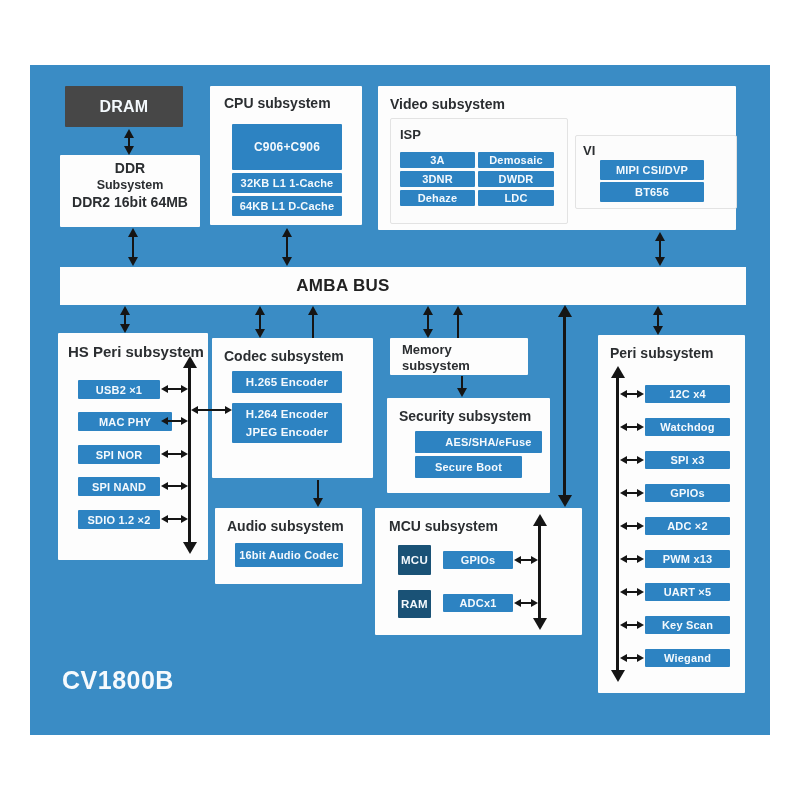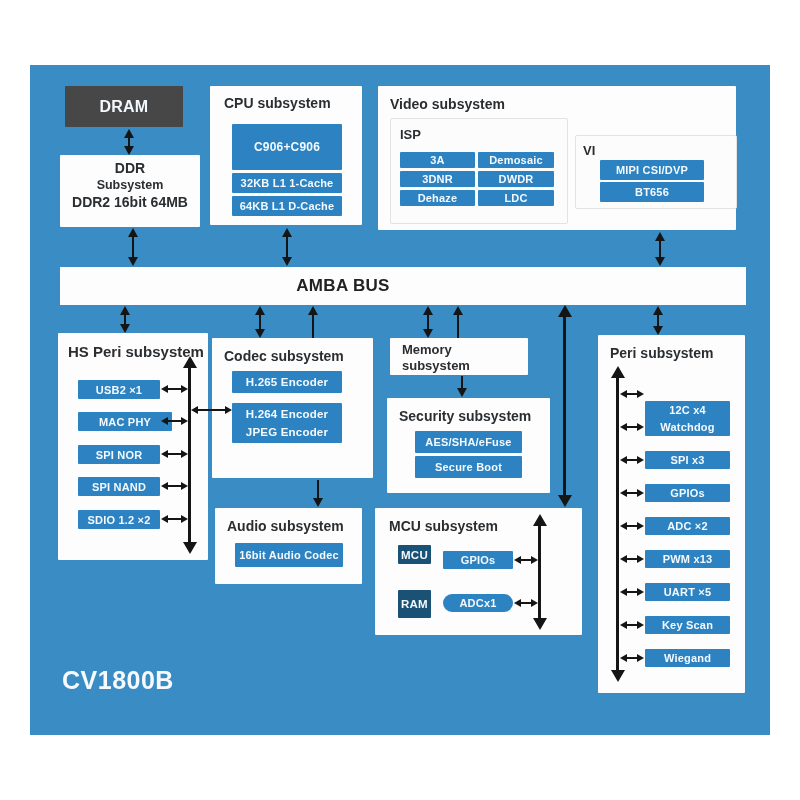--- a/index.html
+++ b/index.html
@@ -118,33 +118,33 @@
 
   <div class="wbox" style="left:215px;top:508px;width:147px;height:76px;"></div>
   <div class="title" style="left:227px;top:518px;font-size:14px;">Audio subsystem</div>
   <div class="bbox" style="left:235px;top:543px;width:108px;height:24px;">16bit Audio Codec</div>
 
   <div class="wbox" style="left:390px;top:338px;width:138px;height:37px;"></div>
   <div class="mem-title">Memory subsystem</div>
 
   <div class="wbox" style="left:387px;top:398px;width:163px;height:95px;"></div>
   <div class="title" style="left:399px;top:408px;font-size:14px;">Security subsystem</div>
-  <div class="bbox" style="left:415px;top:431px;width:107px;height:22px;">AES/SHA/eFuse</div>
+  <div class="bbox" style="left:415px;top:431px;width:107px;height:22px;padding-left:20px;">AES/SHA/eFuse</div>
   <div class="bbox" style="left:415px;top:456px;width:107px;height:22px;">Secure Boot</div>
 
   <div class="wbox" style="left:375px;top:508px;width:207px;height:127px;"></div>
   <div class="title" style="left:389px;top:518px;font-size:14px;">MCU subsystem</div>
-  <div class="bbox navy" style="left:398px;top:545px;width:33px;height:19px;font-size:11.5px;">MCU</div>
+  <div class="bbox navy" style="left:398px;top:545px;width:33px;height:30px;font-size:11.5px;">MCU</div>
   <div class="bbox" style="left:443px;top:551px;width:70px;height:18px;">GPIOs</div>
   <div class="bbox navy" style="left:398px;top:590px;width:33px;height:28px;font-size:11.5px;">RAM</div>
-  <div class="bbox" style="left:443px;top:594px;width:70px;height:18px;border-radius:9px;">ADCx1</div>
+  <div class="bbox" style="left:443px;top:594px;width:70px;height:18px;">ADCx1</div>
 
   <div class="wbox" style="left:598px;top:335px;width:147px;height:358px;"></div>
   <div class="title" style="left:610px;top:345px;font-size:14px;">Peri subsystem</div>
-  <div class="bbox" style="left:645px;top:385px;width:85px;height:18px;margin-top:16px;">12C x4</div>
+  <div class="bbox" style="left:645px;top:385px;width:85px;height:18px;">12C x4</div>
   <div class="bbox" style="left:645px;top:418px;width:85px;height:18px;">Watchdog</div>
   <div class="bbox" style="left:645px;top:451px;width:85px;height:18px;">SPI x3</div>
   <div class="bbox" style="left:645px;top:484px;width:85px;height:18px;">GPIOs</div>
   <div class="bbox" style="left:645px;top:517px;width:85px;height:18px;">ADC ×2</div>
   <div class="bbox" style="left:645px;top:550px;width:85px;height:18px;">PWM x13</div>
   <div class="bbox" style="left:645px;top:583px;width:85px;height:18px;">UART ×5</div>
   <div class="bbox" style="left:645px;top:616px;width:85px;height:18px;">Key Scan</div>
   <div class="bbox" style="left:645px;top:649px;width:85px;height:18px;">Wiegand</div>
 
   <div class="chipname">CV1800B</div>

